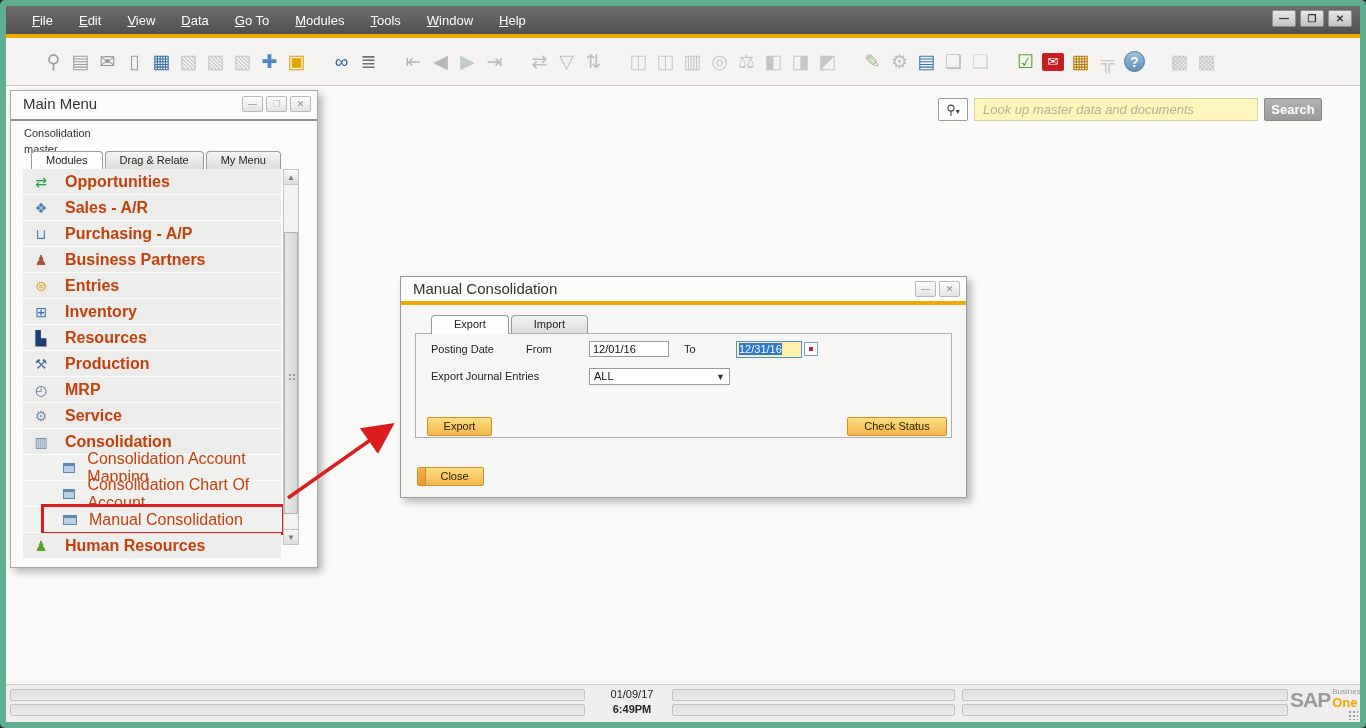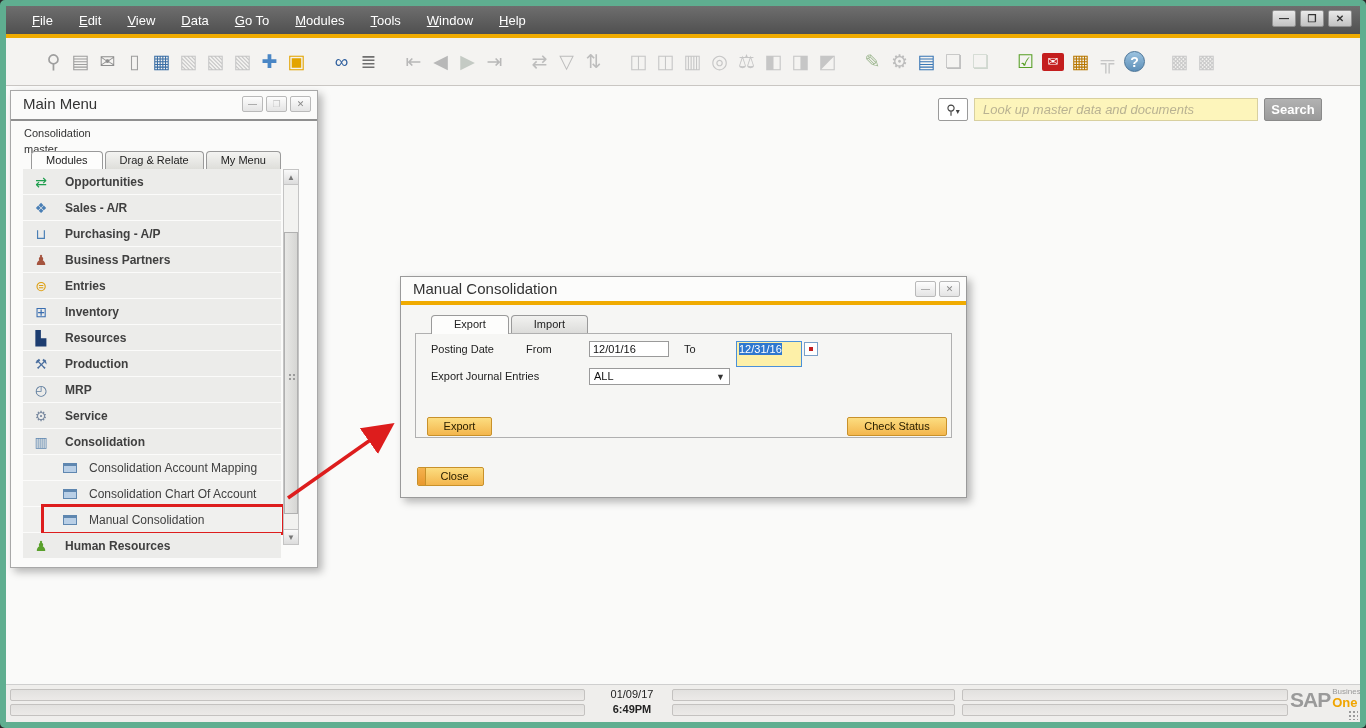--- a/index.html
+++ b/index.html
@@ -36,21 +36,21 @@
   .mm-divider { position:absolute; left:0; top:28px; width:100%; height:2px; background:#8f8f8f; }
   .mm-sub1 { position:absolute; left:13px; top:36px; font-size:11px; color:#333; }
   .mm-sub2 { position:absolute; left:13px; top:52px; font-size:11px; color:#333; }
   .mm-tabs { position:absolute; left:20px; top:60px; height:19px; display:flex; }
   .mm-tab { height:18px; border:1px solid #9a9a9a; border-bottom:none; border-radius:4px 4px 0 0; background:linear-gradient(#f4f4f2,#dededa); font-size:11px; color:#222; text-align:center; line-height:17px; padding:0 14px; margin-right:2px; }
   .mm-tab.active { background:#fdfdfc; height:19px; font-weight:normal; }
   .mm-listwrap { position:absolute; left:12px; top:78px; width:258px; }
   .mm-row { position:relative; height:25px; margin-bottom:1px; background:#ececea; display:flex; align-items:center; }
   .mm-row.sub { background:#f0f0ee; }
   .mm-ic { width:20px; text-align:center; font-size:14px; margin-left:8px; }
-  .mm-label { font-size:12px; font-weight:bold; color:#404040; margin-left:14px; }
+  .mm-label { font-size:16px; font-weight:bold; color:#c2410c; margin-left:14px; }
   .mm-row.sub .mm-label { font-weight:normal; margin-left:12px; }
   .mm-subicon { width:14px; height:10px; background:#b9cfe6; border:1px solid #5f87b0; border-top:3px solid #5f87b0; margin-left:40px; }
   .mm-row.highlighted::after { content:""; position:absolute; left:18px; right:-4px; top:-3px; bottom:-3px; border:3px solid #dd1d1d; pointer-events:none; }
   .mm-scroll { position:absolute; left:272px; top:78px; width:16px; height:376px; background:#f2f2f0; border:1px solid #c4c4c4; }
   .mm-sb-up, .mm-sb-down { position:absolute; left:0; width:14px; height:15px; background:linear-gradient(#fafafa,#dcdcdc); border-bottom:1px solid #c4c4c4; color:#777; font-size:8px; text-align:center; line-height:15px; }
   .mm-sb-down { bottom:0; border-bottom:none; border-top:1px solid #c4c4c4; }
   .mm-sb-thumb { position:absolute; left:0; top:62px; width:14px; height:282px; background:linear-gradient(90deg,#e8e8e6,#d6d6d4); border:1px solid #b0b0b0; }
   .mm-sb-grip { position:absolute; left:3px; top:50%; width:8px; height:8px; background-image:radial-gradient(circle,#9a9a9a 1px,transparent 1.2px); background-size:4px 4px; }
 
   
@@ -58,21 +58,21 @@
   .dlg-titlebar { position:absolute; left:0; top:0; width:100%; height:24px; background:#fcfcfb; }
   .dlg-title { position:absolute; left:12px; top:3px; font-size:15px; color:#333; }
   .dlg-btns { position:absolute; right:6px; top:4px; display:flex; gap:3px; }
   .dlg-accent { position:absolute; left:0; top:24px; width:100%; height:4px; background:#f0ab00; }
   .dlg-tabs { position:absolute; left:30px; top:38px; height:19px; display:flex; z-index:2; }
   .dlg-tab { height:18px; border:1px solid #9a9a9a; border-bottom:none; border-radius:4px 4px 0 0; background:linear-gradient(#f2f2f0,#dcdcda); font-size:11px; color:#222; line-height:17px; padding:0 22px; margin-right:2px; }
   .dlg-tab.active { background:#fdfdfc; height:19px; }
   .dlg-groupbox { position:absolute; left:14px; top:56px; width:537px; height:105px; border:1px solid #b0b0b0; background:#f6f6f4; }
   .fld-label { position:absolute; font-size:11px; color:#222; }
   .fld-input { position:absolute; height:16px; background:#fff; border:1px solid #9a9a9a; font-size:11px; color:#111; padding:1px 3px; font-family:"Liberation Sans",sans-serif; }
-  .to-field { position:absolute; left:320px; top:7px; width:66px; height:26px; background:#fdf0a8; border:1px solid #4a90d9; font-size:11px; line-height:15px; padding-left:2px; }
+  .to-field { position:absolute; left:320px; top:7px; width:66px; height:17px; background:#fdf0a8; border:1px solid #4a90d9; font-size:11px; line-height:15px; padding-left:2px; }
   .to-sel { background:#2f78cf; color:#fff; }
   .cal-btn { position:absolute; left:388px; top:8px; width:14px; height:14px; background:#fff; border:1px solid #7aa0c8; }
   .cal-dot { position:absolute; left:4px; top:4px; width:4px; height:4px; background:#c41e1e; }
   .dd { position:absolute; left:173px; top:34px; width:141px; height:17px; background:#fff; border:1px solid #9a9a9a; font-size:11px; line-height:15px; padding-left:4px; color:#111; }
   .dd-arrow { position:absolute; right:4px; top:1px; font-size:9px; color:#333; }
   .gold-btn { position:absolute; height:19px; background:linear-gradient(#fcdd80,#f3b64d); border:1px solid #c8912a; border-radius:2px; font-size:11px; color:#2a2000; text-align:center; line-height:17px; }
   .close-btn { padding-left:8px; }
   .close-btn::before { content:""; position:absolute; left:0; top:0; bottom:0; width:7px; background:linear-gradient(#f5b24e,#e8982e); border-right:1px solid #c8912a; border-radius:2px 0 0 2px; }
 
   

